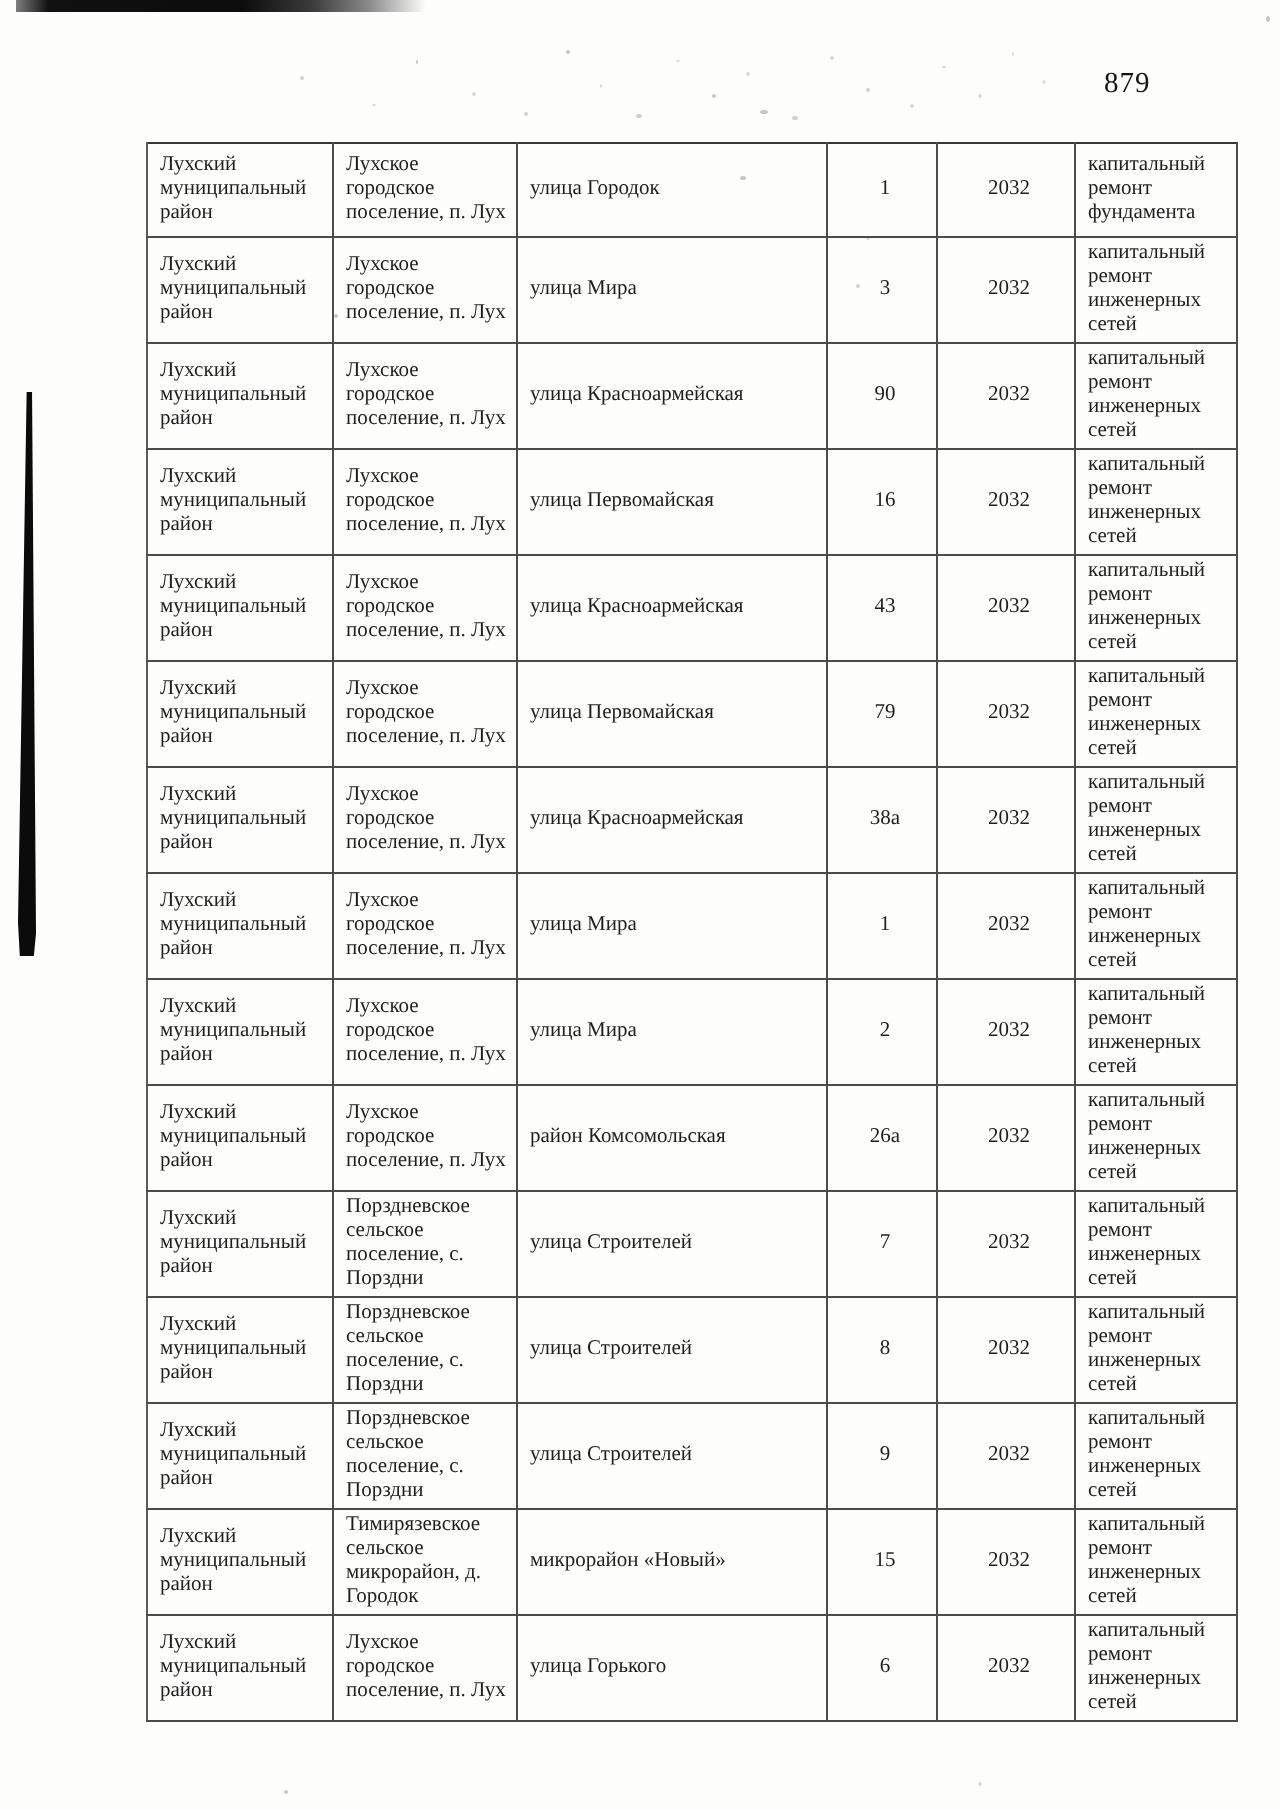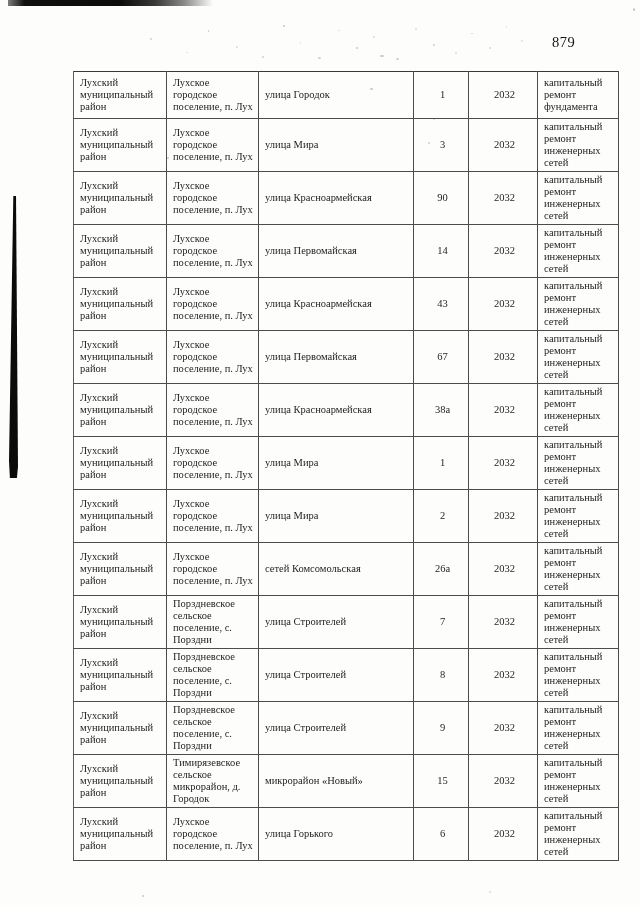--- a/index.html
+++ b/index.html
@@ -123,37 +123,37 @@
           <td class="c2">Лухское городское поселение, п. Лух</td>
           <td class="c3">улица Красноармейская</td>
           <td class="c4">90</td>
           <td class="c5">2032</td>
           <td class="c6">капитальный ремонт инженерных сетей</td>
         </tr>
         <tr>
           <td class="c1">Лухский муниципальный район</td>
           <td class="c2">Лухское городское поселение, п. Лух</td>
           <td class="c3">улица Первомайская</td>
-          <td class="c4">14</td>
+          <td class="c4">16</td>
           <td class="c5">2032</td>
           <td class="c6">капитальный ремонт инженерных сетей</td>
         </tr>
         <tr>
           <td class="c1">Лухский муниципальный район</td>
           <td class="c2">Лухское городское поселение, п. Лух</td>
           <td class="c3">улица Красноармейская</td>
           <td class="c4">43</td>
           <td class="c5">2032</td>
           <td class="c6">капитальный ремонт инженерных сетей</td>
         </tr>
         <tr>
           <td class="c1">Лухский муниципальный район</td>
           <td class="c2">Лухское городское поселение, п. Лух</td>
           <td class="c3">улица Первомайская</td>
-          <td class="c4">67</td>
+          <td class="c4">79</td>
           <td class="c5">2032</td>
           <td class="c6">капитальный ремонт инженерных сетей</td>
         </tr>
         <tr>
           <td class="c1">Лухский муниципальный район</td>
           <td class="c2">Лухское городское поселение, п. Лух</td>
           <td class="c3">улица Красноармейская</td>
           <td class="c4">38а</td>
           <td class="c5">2032</td>
           <td class="c6">капитальный ремонт инженерных сетей</td>
@@ -170,21 +170,21 @@
           <td class="c1">Лухский муниципальный район</td>
           <td class="c2">Лухское городское поселение, п. Лух</td>
           <td class="c3">улица Мира</td>
           <td class="c4">2</td>
           <td class="c5">2032</td>
           <td class="c6">капитальный ремонт инженерных сетей</td>
         </tr>
         <tr>
           <td class="c1">Лухский муниципальный район</td>
           <td class="c2">Лухское городское поселение, п. Лух</td>
-          <td class="c3">сетей Комсомольская</td>
+          <td class="c3">район Комсомольская</td>
           <td class="c4">26а</td>
           <td class="c5">2032</td>
           <td class="c6">капитальный ремонт инженерных сетей</td>
         </tr>
         <tr>
           <td class="c1">Лухский муниципальный район</td>
           <td class="c2">Порздневское сельское поселение, с. Порздни</td>
           <td class="c3">улица Строителей</td>
           <td class="c4">7</td>
           <td class="c5">2032</td>

